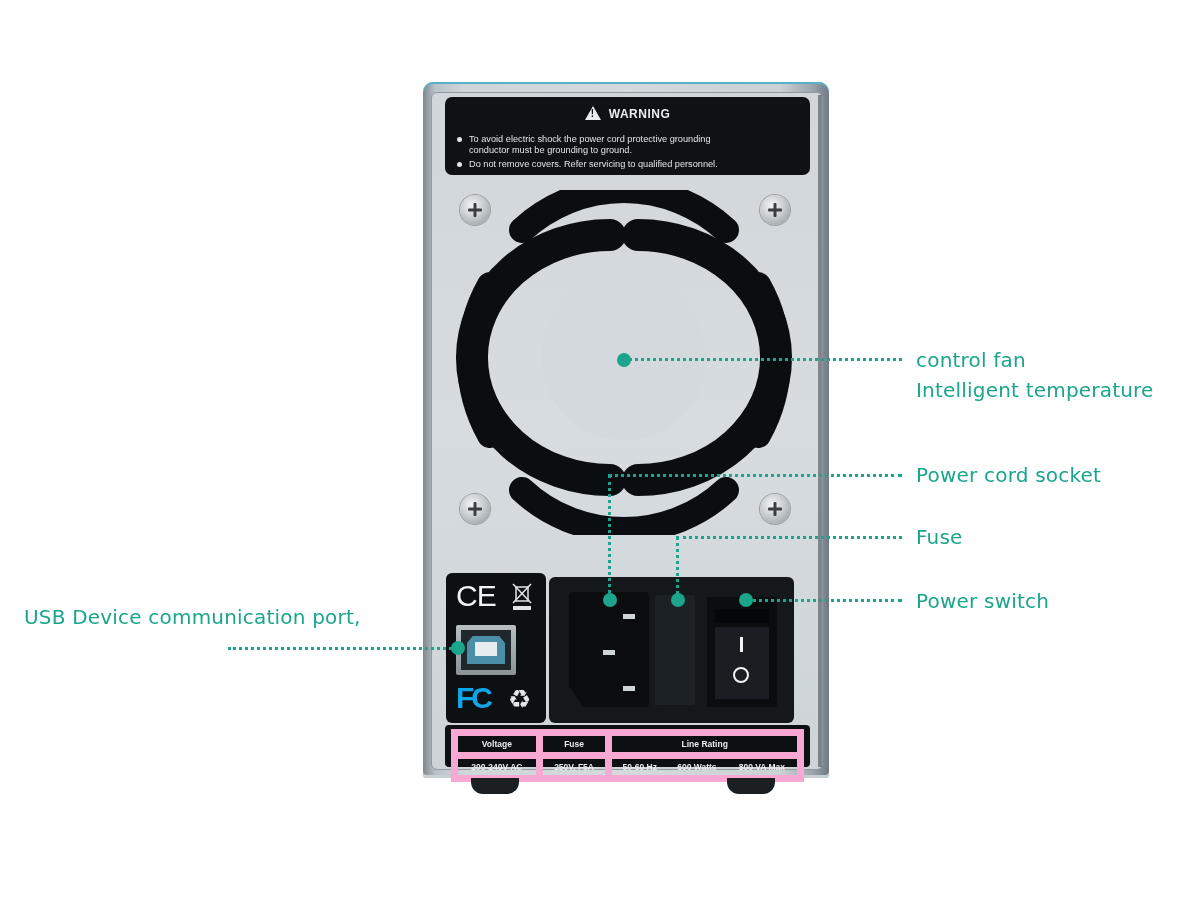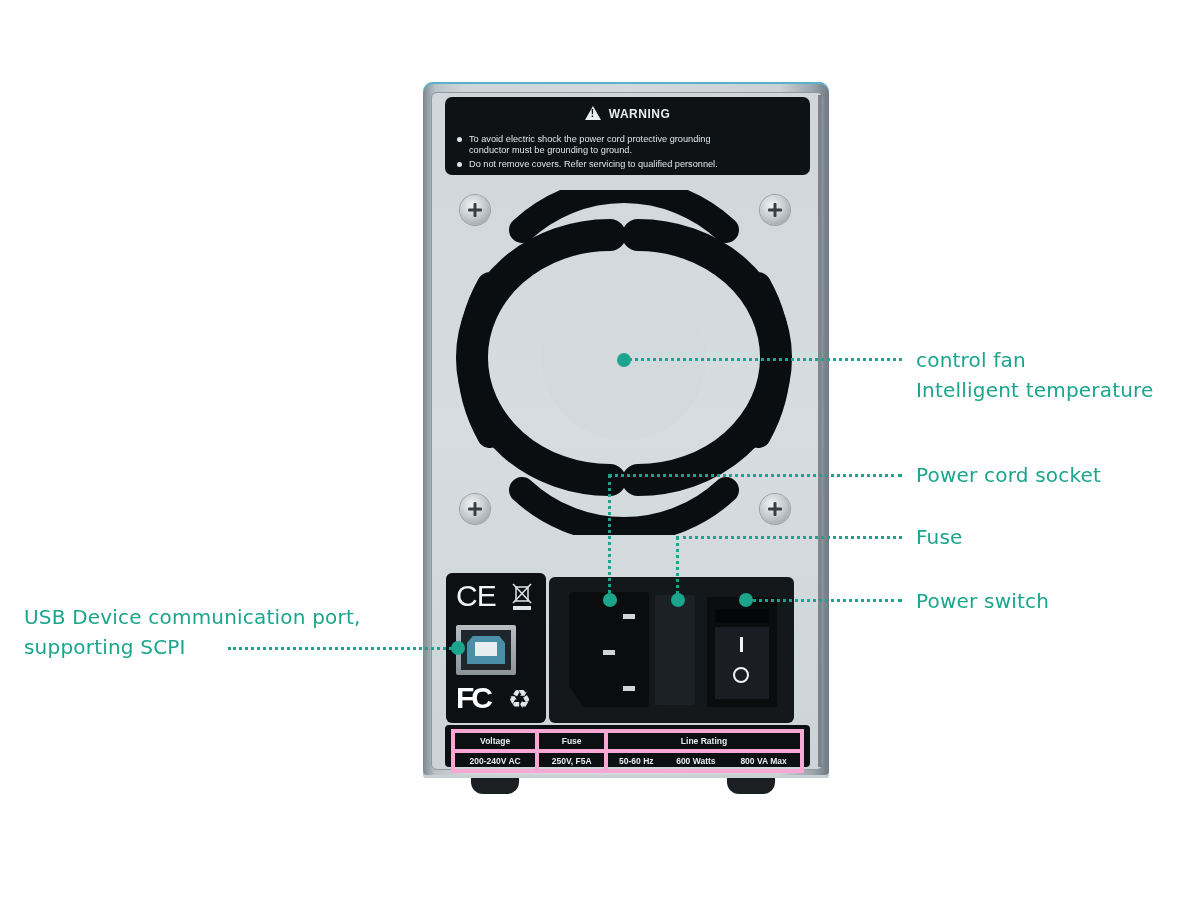--- a/index.html
+++ b/index.html
@@ -32,34 +32,34 @@
   .sym-plate { left:446px; top:573px; width:100px; height:150px; background:#0d1013; border-radius:6px; }
   .io-plate { left:549px; top:577px; width:245px; height:146px; background:#14181b; border-radius:6px; }
   .spec-plate { left:445px; top:725px; width:365px; height:42px; background:#0d1013; border-radius:4px; }
 
   .ce { left:10px; top:8px; font-family:"Liberation Sans", sans-serif; font-size:30px; color:#eef2f4; letter-spacing:-1px; line-height:30px; }
   .weee { left:64px; top:8px; width:24px; height:30px; }
   .usb-frame { left:10px; top:52px; width:60px; height:50px; background:linear-gradient(#b8bfc3,#8c9397); border-radius:2px; }
   .usb-inner { left:5px; top:5px; width:50px; height:40px; background:#1f272c; }
   .usb-blue { left:6px; top:6px; width:38px; height:28px; background:#4b8ea8; clip-path:polygon(15% 0,85% 0,100% 25%,100% 100%,0 100%,0 25%); }
   .usb-white { left:14px; top:12px; width:22px; height:14px; background:#e8eef0; }
-  .fc { left:10px; top:110px; font-family:"Liberation Sans", sans-serif; font-weight:bold; font-size:30px; color:#ffffff; line-height:30px; letter-spacing:-3px; }
+  .fc { left:10px; top:110px; font-family:"Liberation Sans", sans-serif; font-weight:bold; font-size:30px; color:#0ea5e9; line-height:30px; letter-spacing:-3px; }
   .recycle { left:62px; top:112px; font-size:26px; color:#dfe5e8; line-height:28px; }
 
   .iec { left:20px; top:15px; width:80px; height:115px; background:#0a0c0e; border-radius:4px; clip-path:polygon(0 0,100% 0,100% 100%,18% 100%,0 82%); }
   .pin { width:12px; height:5px; background:#cfd4d6; }
   .fuse-holder { left:106px; top:18px; width:40px; height:110px; background:#1c2125; border-radius:2px; }
   .switch-frame { left:158px; top:20px; width:70px; height:110px; background:#0a0c0e; border-radius:3px; }
   .switch-rocker { left:8px; top:30px; width:54px; height:72px; background:#1a1e22; }
   .switch-top { left:8px; top:12px; width:54px; height:14px; background:#050607; }
   .sym-I { left:33px; top:40px; width:3px; height:15px; background:#f1f4f5; }
   .sym-O { left:26px; top:70px; width:12px; height:12px; border:2px solid #f1f4f5; border-radius:50%; }
 
   .spec-table { position:absolute; left:6px; top:4px; width:353px; height:34px; border-collapse:collapse; font-family:"Liberation Sans", sans-serif; font-weight:bold; font-size:8.5px; color:#e7ecee; }
-  .spec-table td { border:4px solid #f9a8d4; text-align:center; padding:0 3px; height:16px; white-space:nowrap; }
+  .spec-table td { border:7px solid #f9a8d4; text-align:center; padding:0 3px; height:16px; white-space:nowrap; }
 
   .foot { width:48px; height:16px; background:#1b1f22; border-radius:0 0 12px 12px; }
 
   
   .fan-svg { left:440px; top:190px; }
 
   
   .dotline-h { height:0; border-top:3px dotted #1aa58c; }
   .dotline-v { width:0; border-left:3px dotted #1aa58c; }
   .dot { width:14px; height:14px; border-radius:50%; background:#1aa58c; transform:translate(-50%,-50%); }
@@ -175,14 +175,13 @@
 <div class="abs label" style="left:916px;top:522px;">Fuse</div>
 
 <div class="abs dotline-h" style="left:746px;top:599px;width:156px;"></div>
 <div class="abs dot" style="left:746px;top:600px;"></div>
 <div class="abs label" style="left:916px;top:586px;">Power switch</div>
 
 <div class="abs dotline-h" style="left:228px;top:647px;width:230px;"></div>
 <div class="abs dot" style="left:458px;top:648px;"></div>
 <div class="abs label" style="left:24px;top:602px;">
   <div>USB Device communication port,</div>
-  <div>supporting SCPI</div>
 </div>
 
 </body></html>

